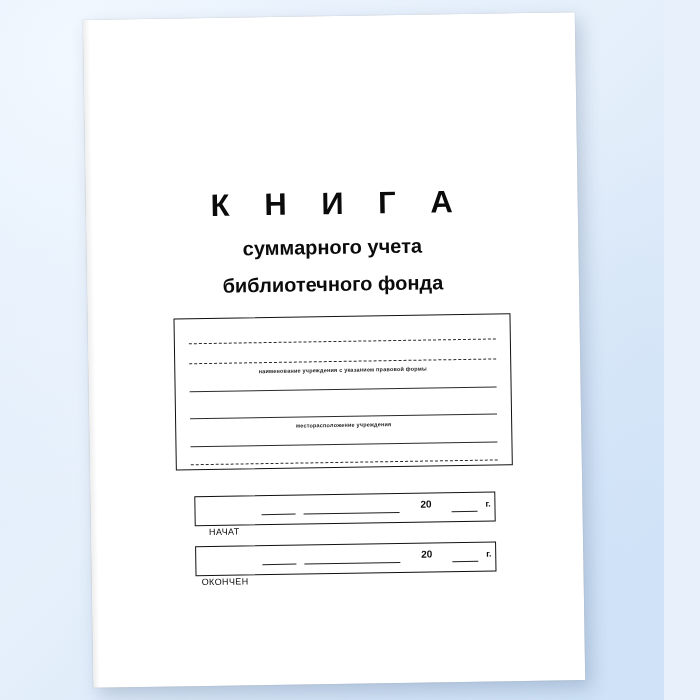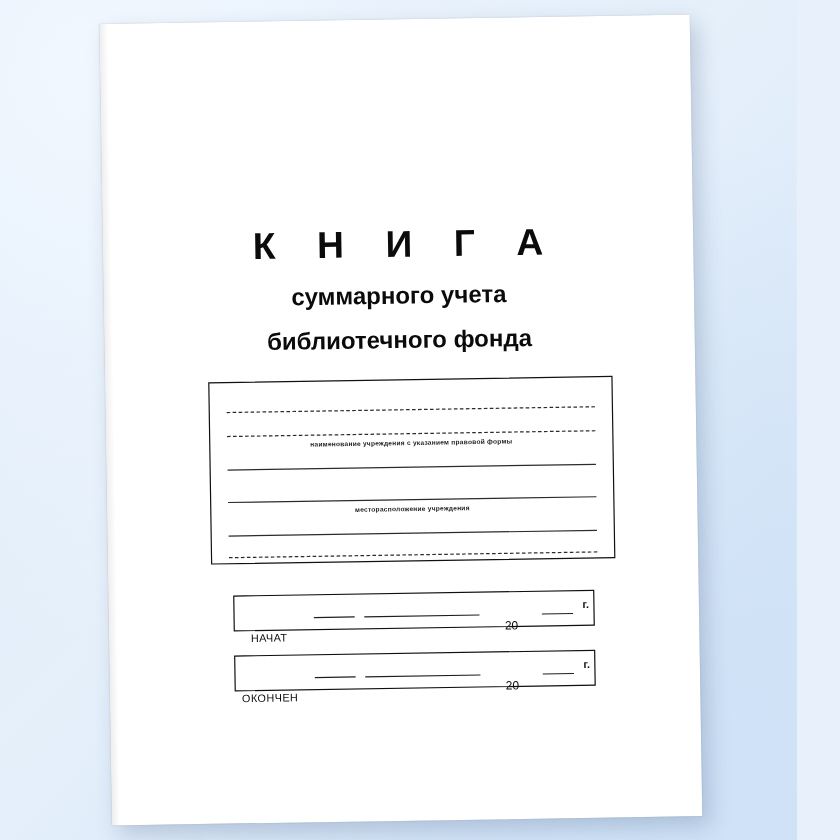--- a/index.html
+++ b/index.html
@@ -154,23 +154,23 @@
     bottom: 9px;
     border-bottom: 1px solid #1f1f1f;
     height: 0;
   }
   .fl-a { left: 8px;  width: 34px; }
   .fl-b { left: 50px; width: 96px; }
   .fl-c { left: 198px; width: 26px; }
   .year {
     position: absolute;
     left: 167px;
-    top: 23px;
+    top: 5px;
     font-size: 10px;
-    font-weight: normal;
+    font-weight: bold;
     color: #0b0b0b;
   }
   .gyear {
     position: absolute;
     left: 232px;
     top: 6px;
     font-size: 9px;
     font-weight: bold;
     color: #0b0b0b;
   }

